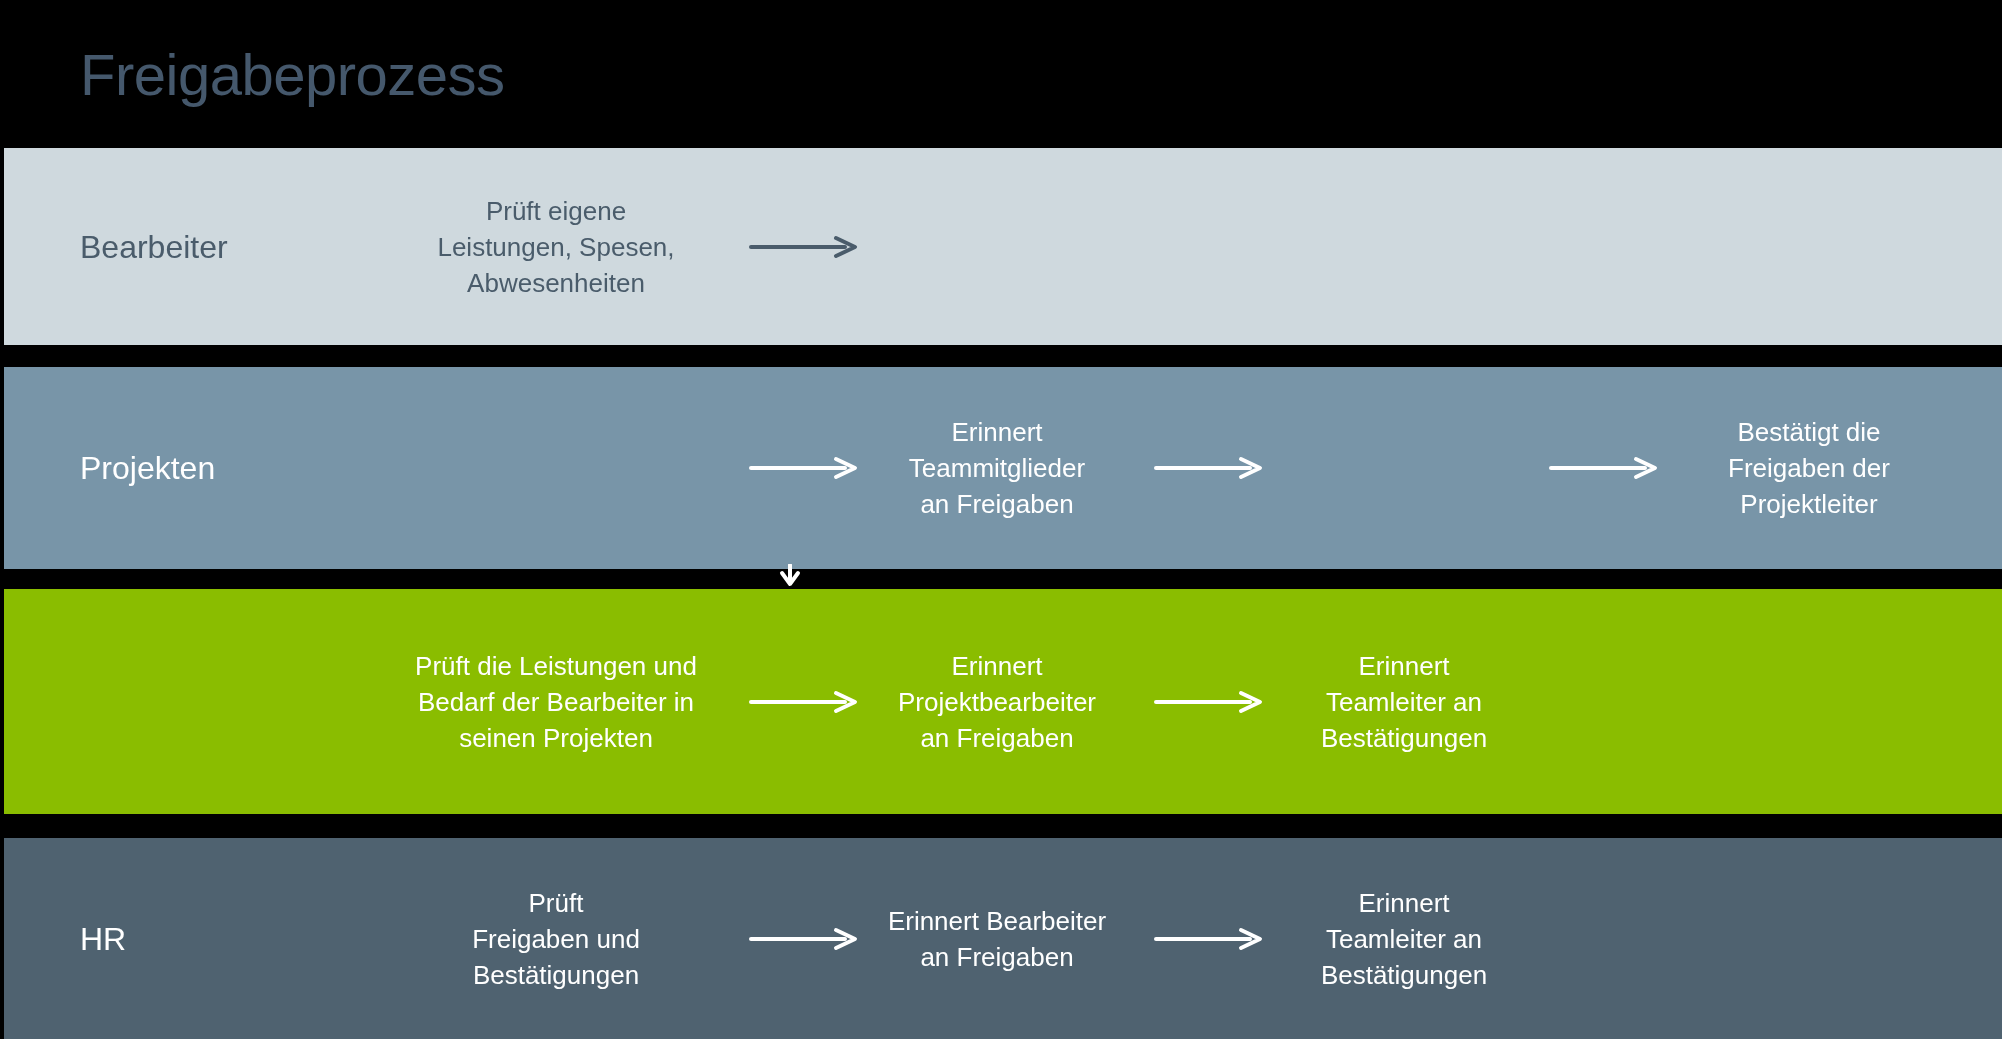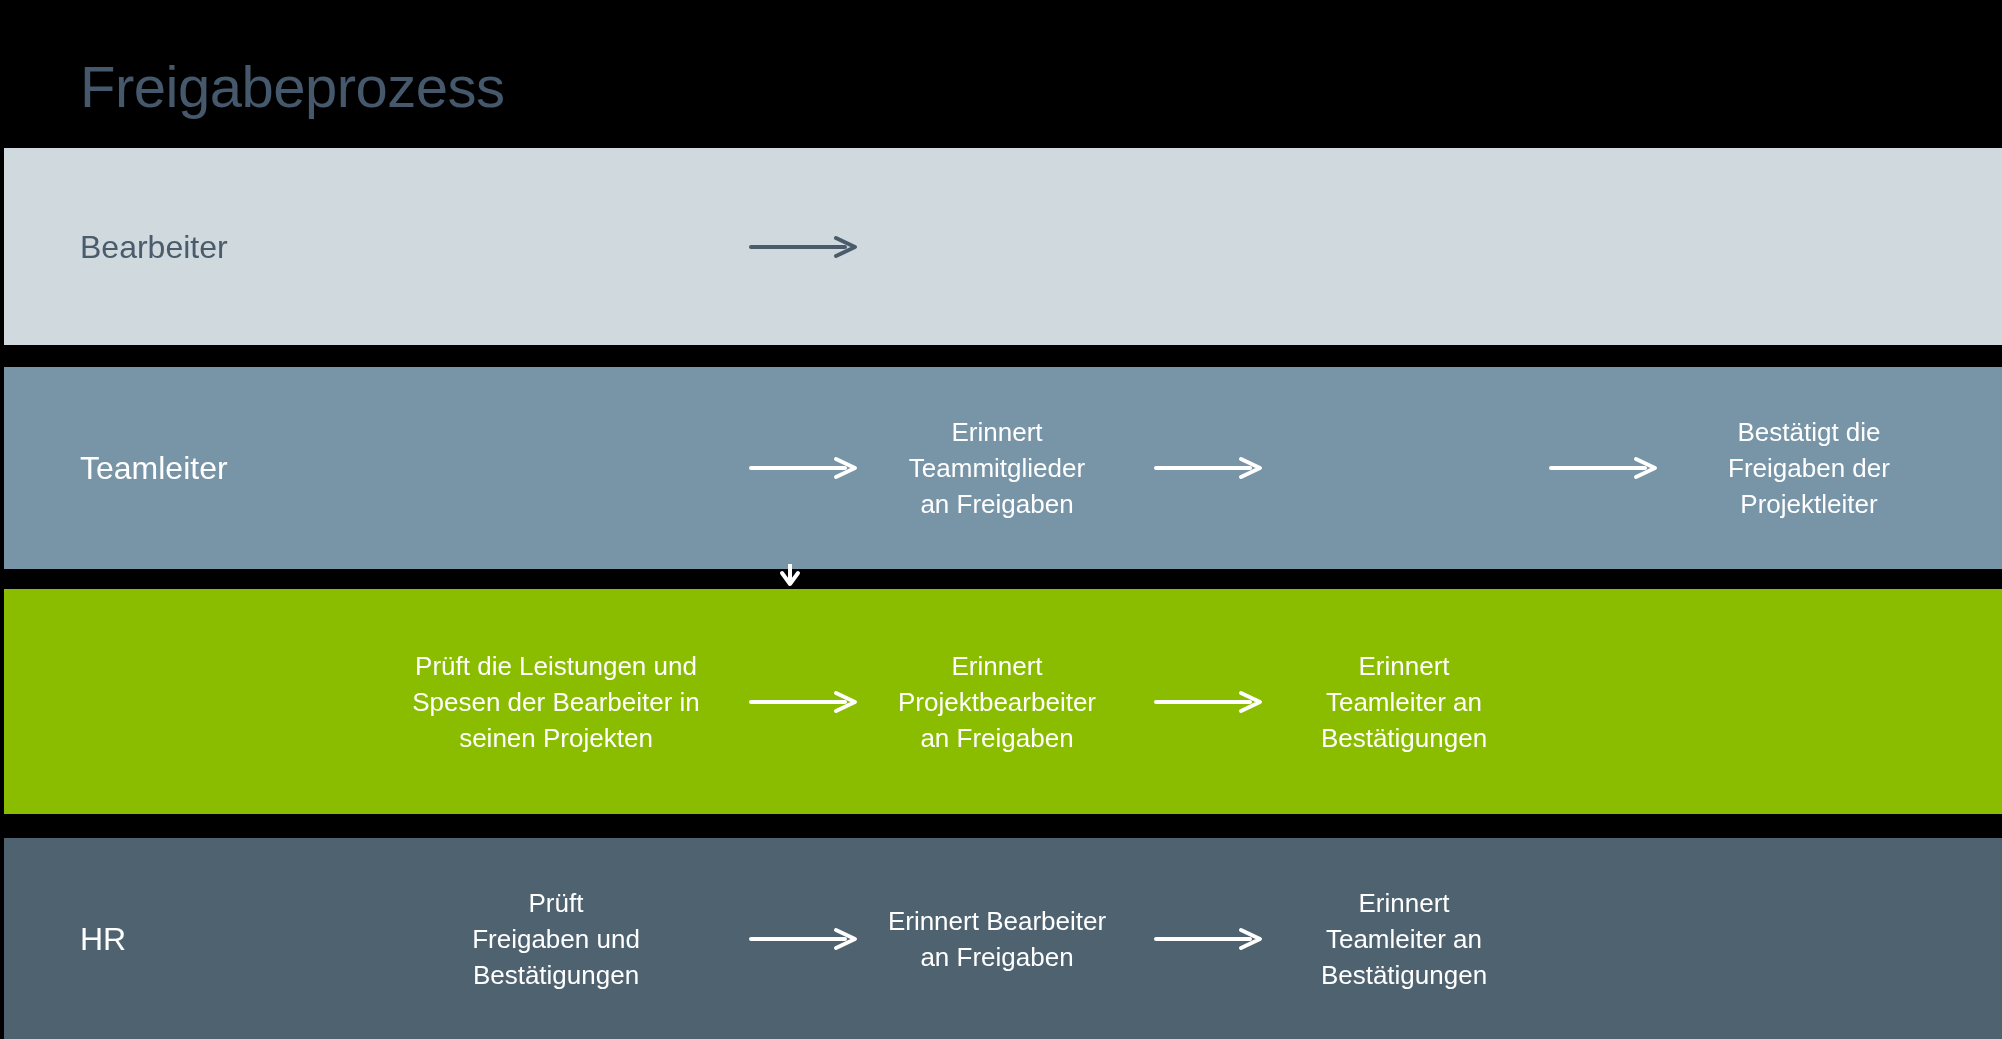--- a/index.html
+++ b/index.html
@@ -4,21 +4,21 @@
 <style>
   html, body { margin: 0; padding: 0; }
   body {
     width: 2002px; height: 1039px;
     background: #000000;
     font-family: "Liberation Sans", "DejaVu Sans", sans-serif;
     overflow: hidden;
     position: relative;
   }
   .header {
-    position: absolute; top: 12px; left: 0; width: 2002px; height: 148px;
+    position: absolute; top: 0; left: 0; width: 2002px; height: 148px;
     display: flex; align-items: center; border-radius: 17px;
   }
   .title {
     margin-left: 80px;
     font-size: 58px;
     font-weight: 300;
     letter-spacing: -0.5px;
   }
   .lane {
     position: absolute; left: 4px; right: 0;
@@ -59,30 +59,33 @@
 </style>
 </head>
 <body>
 
 <div class="header">
   <div class="title" style="color: rgb(69, 88, 108);">Freigabeprozess</div>
 </div>
 
 <div class="lane lane-1" style="background-color: rgb(207, 217, 222); color: rgb(74, 92, 107);">
   <div class="lane-label">Bearbeiter</div>
+  <div class="step pos-c1">Prüft eigene
+Leistungen, Spesen,
+Abwesenheiten</div>
   <div class="harrow pos-a1">
     <svg width="110" height="24" viewBox="0 0 110 24" fill="none" stroke="currentColor" stroke-width="4" stroke-linecap="round" stroke-linejoin="round">
       <line x1="2" y1="12" x2="96" y2="12"></line>
         <polyline points="87,3 106,12 87,21"></polyline>
     </svg>
   </div>
 </div>
 
 <div class="lane lane-2" style="background-color: rgb(120, 149, 168); color: rgb(255, 255, 255);">
-  <div class="lane-label">Teamleiter</div>
+  <div class="lane-label">Projekten</div>
   <div class="harrow pos-a1">
     <svg width="110" height="24" viewBox="0 0 110 24" fill="none" stroke="currentColor" stroke-width="4" stroke-linecap="round" stroke-linejoin="round">
       <line x1="2" y1="12" x2="96" y2="12"></line>
         <polyline points="87,3 106,12 87,21"></polyline>
     </svg>
   </div>
   <div class="step pos-c2">Erinnert
 Teammitglieder
 an Freigaben</div>
   <div class="harrow pos-a2">
@@ -104,21 +107,21 @@
 
 <div class="down-arrow">
   <svg width="24" height="24" viewBox="0 0 24 24" fill="none" stroke="currentColor" stroke-width="4" stroke-linecap="round" stroke-linejoin="round">
     <line x1="12" y1="1" x2="12" y2="16"></line>
       <polyline points="4,9 12,20 20,9"></polyline>
   </svg>
 </div>
 
 <div class="lane lane-3" style="background-color: rgb(138, 189, 0); color: rgb(255, 255, 255);">
   <div class="step pos-c1">Prüft die Leistungen und
-Spesen der Bearbeiter in
+Bedarf der Bearbeiter in
 seinen Projekten</div>
   <div class="harrow pos-a1">
     <svg width="110" height="24" viewBox="0 0 110 24" fill="none" stroke="currentColor" stroke-width="4" stroke-linecap="round" stroke-linejoin="round">
       <line x1="2" y1="12" x2="96" y2="12"></line>
         <polyline points="87,3 106,12 87,21"></polyline>
     </svg>
   </div>
   <div class="step pos-c2">Erinnert
 Projektbearbeiter
 an Freigaben</div>

